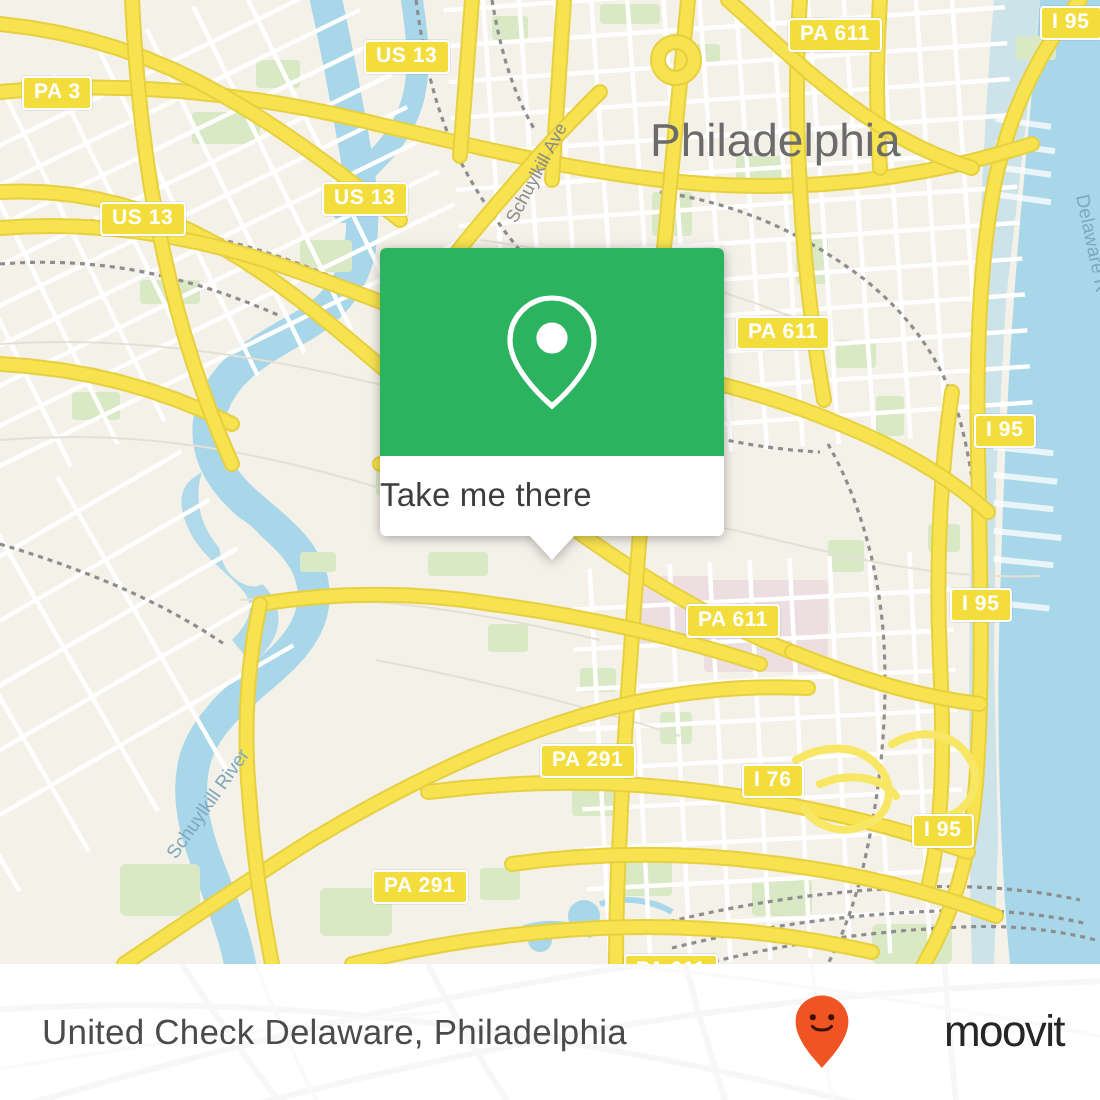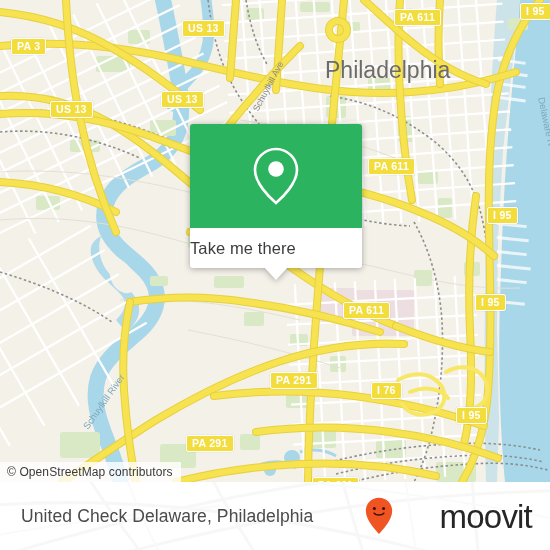--- a/index.html
+++ b/index.html
@@ -121,21 +121,21 @@
   #moovit-logo {
     position: absolute;
     right: 18px;
     top: 0;
     height: 68px;
     display: flex;
     align-items: center;
     gap: 3px;
   }
   #moovit-wordmark {
-    font-size: 33px;
+    font-size: 22px;
     color: #262626;
     letter-spacing: -0.8px;
     line-height: 1;
     font-weight: 400;
     margin-left: 44px;
   }
 </style>
 </head>
 <body>
 
@@ -460,21 +460,20 @@
         <path d="M25 4 C13.4 4 4 13.4 4 25 C4 38 18 52 25 58 C32 52 46 38 46 25 C46 13.4 36.6 4 25 4 Z" fill="none" stroke="#ffffff" stroke-width="2.6"></path>
         <circle cx="25" cy="24" r="7.8" fill="#ffffff"></circle>
       </svg>
     </div>
     <div id="popup-body">
       <span id="popup-label">Take me there</span>
     </div>
     <div id="popup-tail"></div>
   </div>
 
-  <div id="osm-attribution">© OpenStreetMap contributors</div>
 </div>
 
 <div id="footer">
   <svg id="footer-watermark" viewBox="0 0 550 150" xmlns="http://www.w3.org/2000/svg">
     <g fill="none" stroke="#e6e6e6" stroke-width="3">
       <path d="M-20,120 C60,96 140,74 220,58 C300,42 380,30 460,26 C500,24 530,24 570,26"></path>
       <path d="M-20,150 C70,124 160,100 250,82 C340,64 430,52 570,48"></path>
       <path d="M60,-10 C86,34 116,80 152,124 C176,152 196,170 214,186"></path>
       <path d="M190,-10 C210,36 236,84 268,130"></path>
       <path d="M330,-10 C342,40 356,92 374,142"></path>

